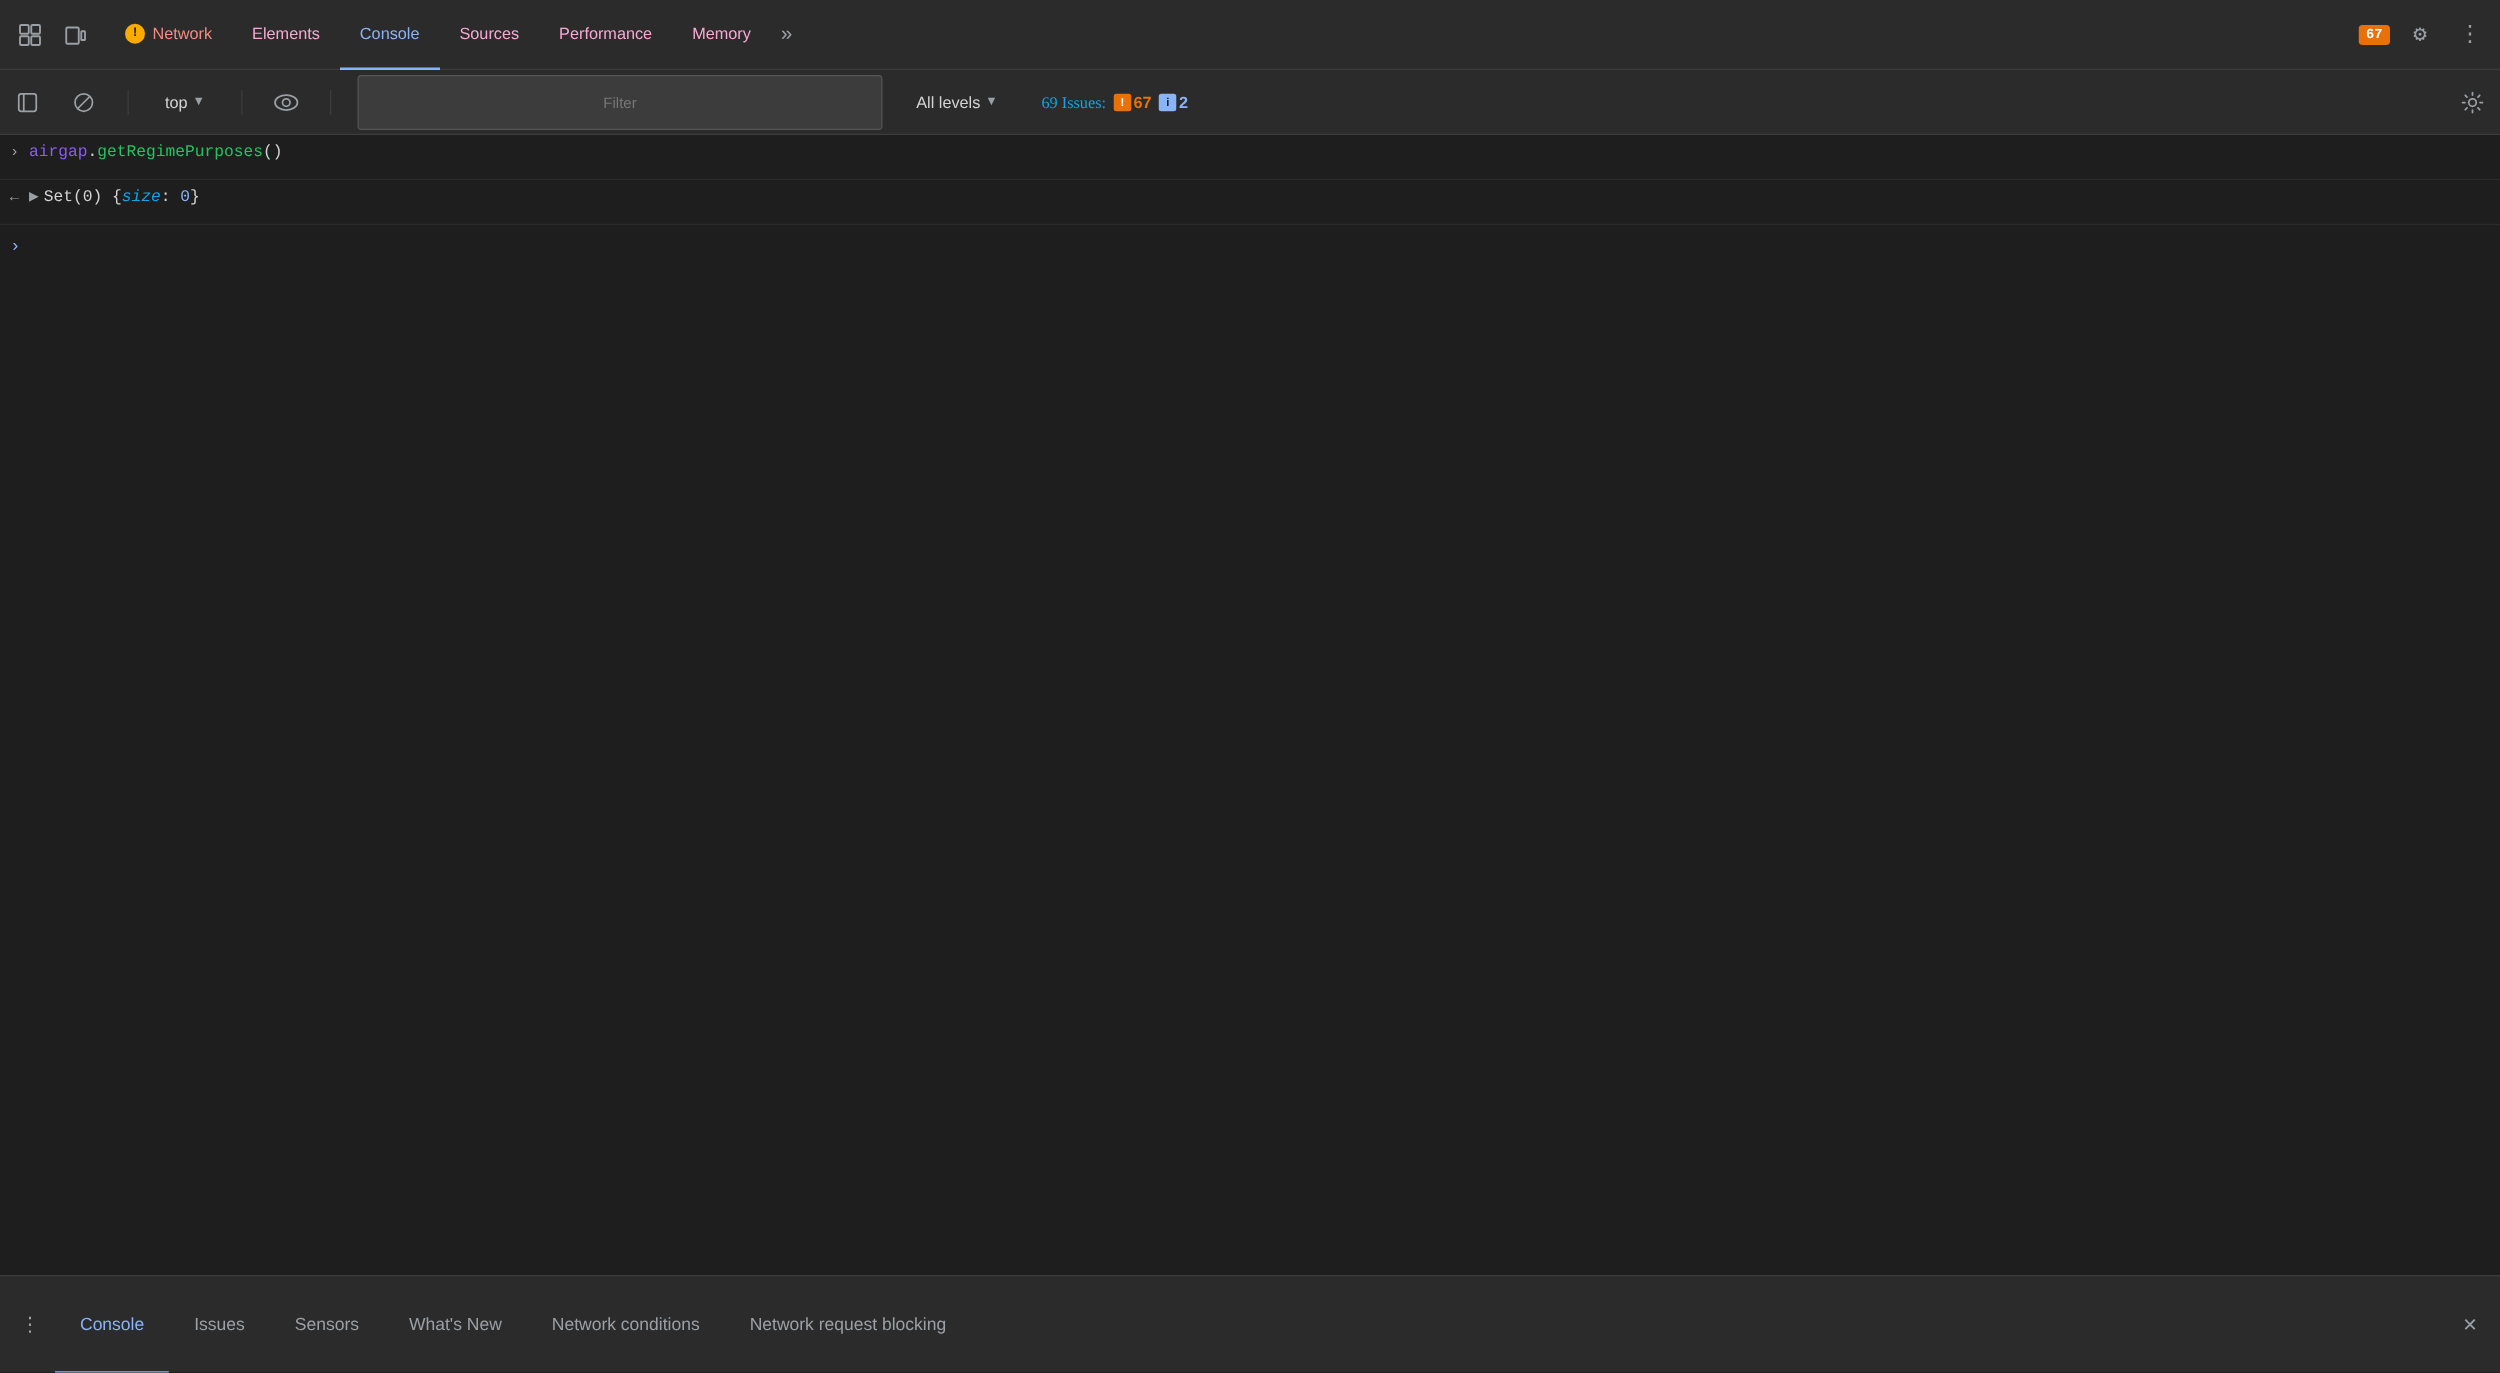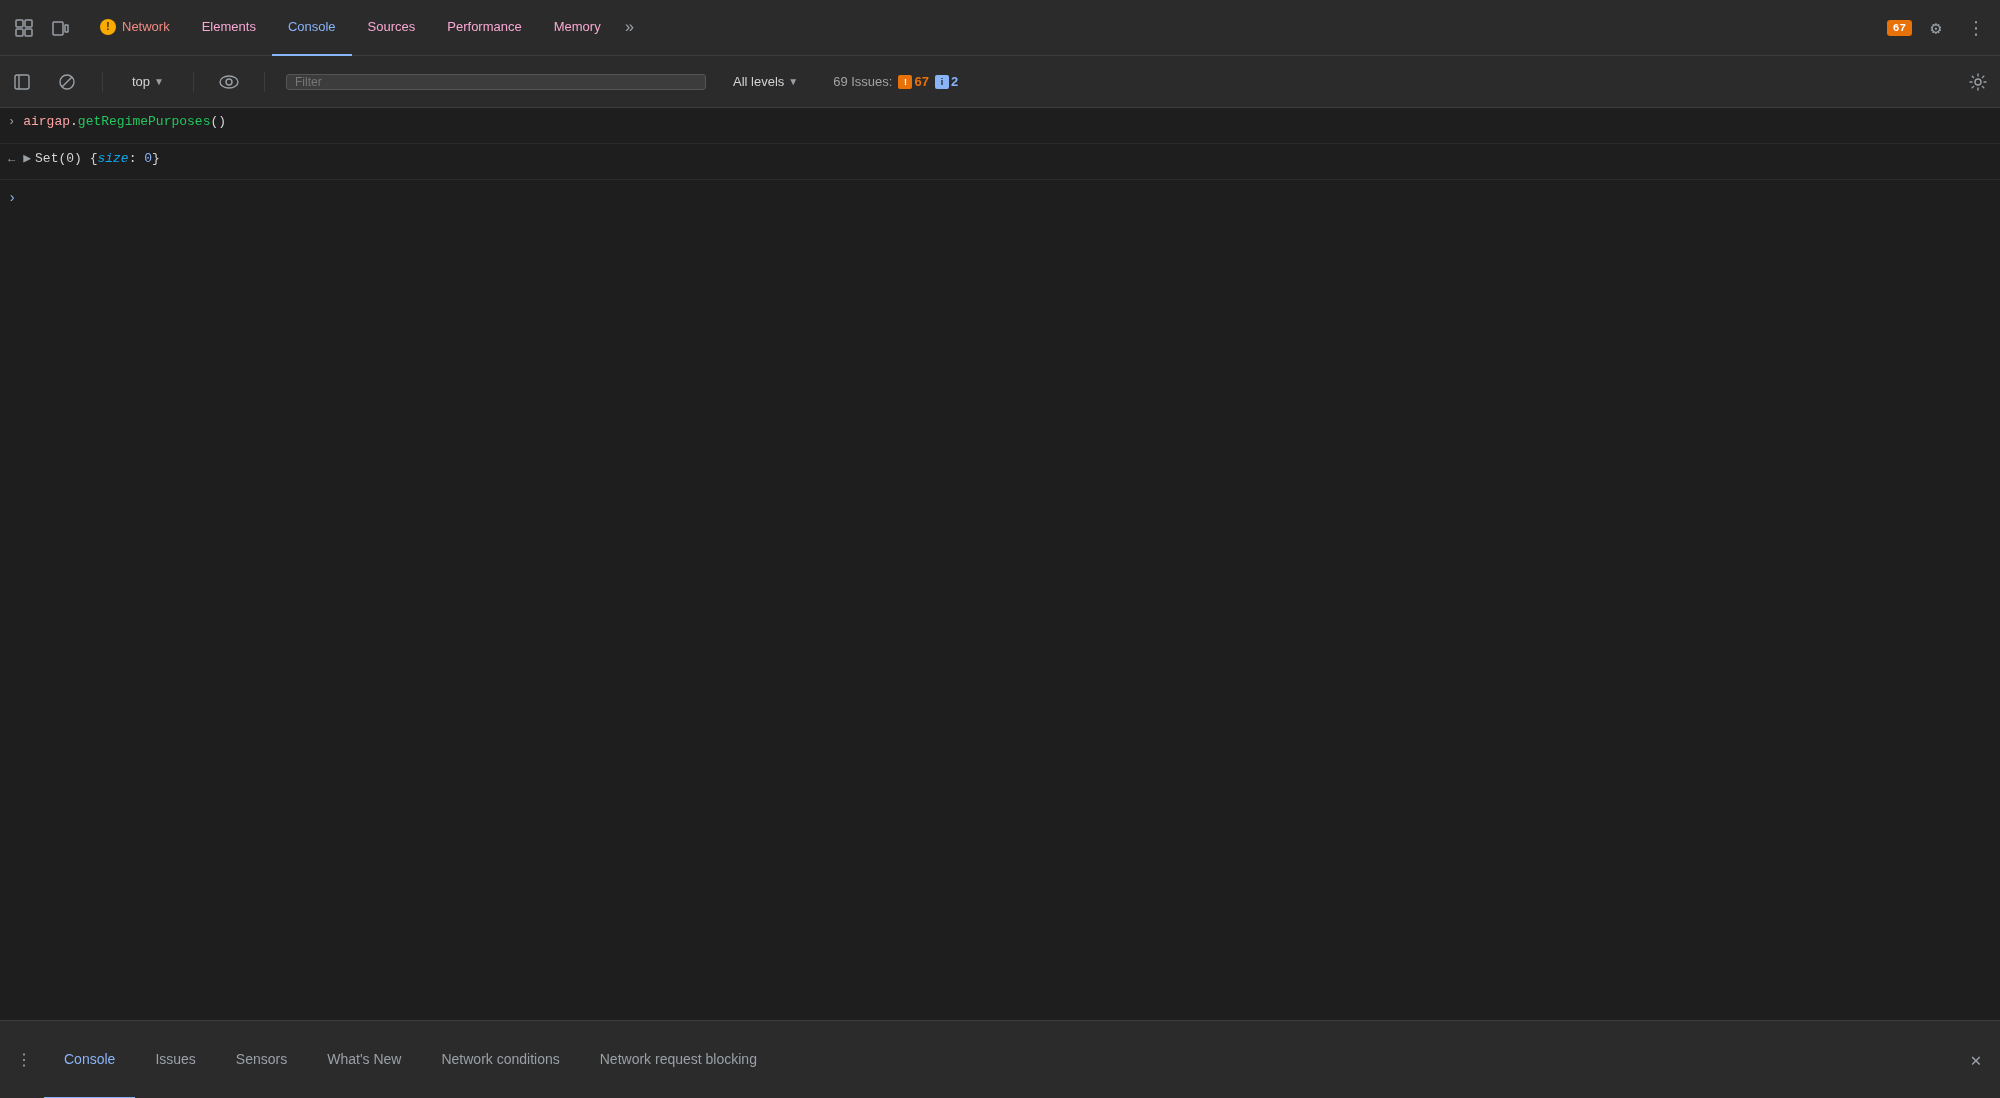--- a/index.html
+++ b/index.html
@@ -175,28 +175,29 @@
       justify-content: center;
       width: 28px;
       height: 28px;
       cursor: pointer;
       color: #9aa0a6;
       font-size: 18px;
     }
     .filter-input {
       flex: 1;
       max-width: 420px;
-      height: 16px;
+      height: 44px;
       background: #3c3c3c;
       border: 1px solid #555;
       border-radius: 3px;
       color: #d4d4d4;
       font-size: 12px;
       padding: 0 8px;
       outline: none;
+      text-align: center;
     }
     .filter-input::placeholder { color: #777; }
     .levels-selector {
       display: flex;
       align-items: center;
       gap: 4px;
       padding: 2px 10px;
       background: transparent;
       border: none;
       color: #d4d4d4;
@@ -207,21 +208,21 @@
     }
     .levels-selector .chevron { color: #9aa0a6; font-size: 10px; }
     .issues-area {
       display: flex;
       align-items: center;
       gap: 6px;
       margin-left: 8px;
       white-space: nowrap;
       font-family: -apple-system, BlinkMacSystemFont, 'Segoe UI', sans-serif;
     }
-    .issues-label { color: #a3a3a3; font-size: 13px; }
+    .issues-label { color: #0ea5e9; font-size: 13px; font-family: Liberation Serif, serif; }
     .badge-warn {
       display: inline-flex;
       align-items: center;
       gap: 2px;
       color: #e8710a;
       font-size: 13px;
       font-weight: bold;
     }
     .badge-warn .warn-icon {
       width: 14px;
@@ -288,21 +289,21 @@
       font-size: 12px;
       cursor: pointer;
       user-select: none;
       flex-shrink: 0;
     }
     .console-arrow.return { color: #9aa0a6; }
     .console-code {
       font-family: 'Menlo', 'Monaco', 'Courier New', monospace;
       font-size: 13px;
     }
-    .code-obj { color: #fca5a5; }
+    .code-obj { color: #8b5cf6; }
     .code-method { color: #22c55e; }
     .code-paren { color: #d4d4d4; }
     .code-default { color: #d4d4d4; }
     .code-key { color: #0ea5e9; font-style: italic; }
     .code-value { color: #8ab4f8; }
     .code-triangle { color: #9aa0a6; margin-right: 4px; }
 
     .prompt-line {
       display: flex;
       align-items: center;

